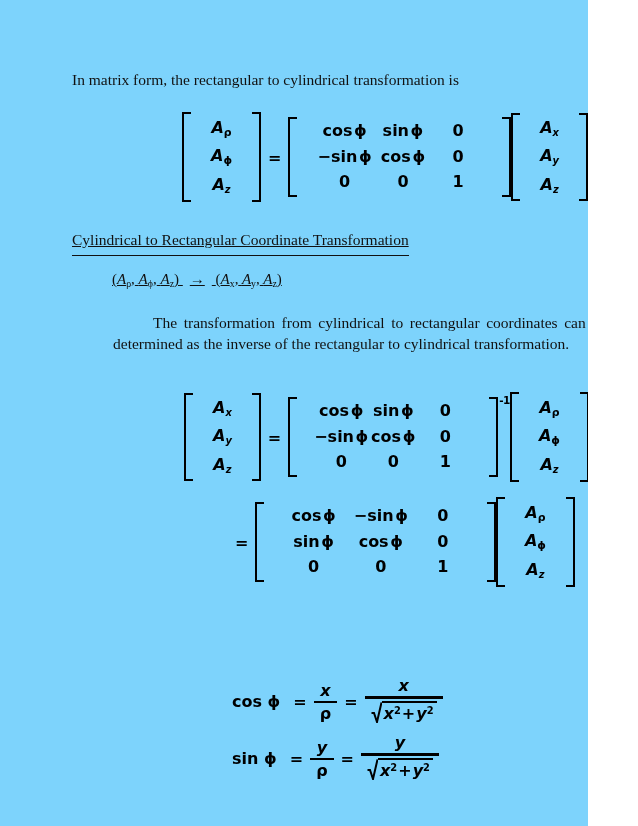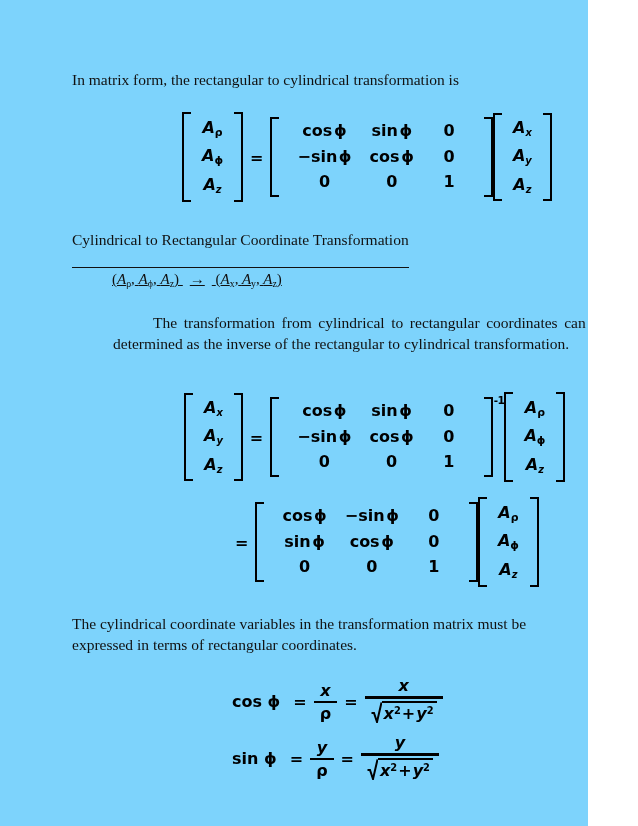--- a/index.html
+++ b/index.html
@@ -28,22 +28,23 @@
   }
   .prose.justify { text-align: justify; text-align-last: left; margin-left: 41px; }
   .indent-first { text-indent: 40px; }
 
   .section-head {
     position: absolute;
     left: 72px;
     font-size: 15.5px;
     color: #111111;
     border-bottom: 1px solid #111111;
-    padding-bottom: 18px;
+    padding-bottom: 6px;
     white-space: nowrap;
+    text-decoration: underline;
   }
 
   .maps-line {
     position: absolute;
     font-size: 15px;
     color: #111111;
     white-space: nowrap;
     font-style: italic;
   }
   .maps-line .paren { font-style: normal; }
@@ -66,21 +67,21 @@
     white-space: nowrap;
     display: flex;
     align-items: center;
   }
 
   
   .mat {
     position: relative;
     display: inline-flex;
     align-items: flex-start;
-    padding: 2px 18px;
+    padding: 2px 27px;
   }
   .mat::before, .mat::after {
     content: "";
     position: absolute;
     top: 0;
     bottom: 0;
     width: 7px;
     border-top: 2.5px solid #000;
     border-bottom: 2.5px solid #000;
   }
@@ -283,21 +284,20 @@
     </span>
     <span class="mat">
       <span class="mat-grid c1">
         <span class="cell"><i>A</i><span class="gsub">ρ</span></span>
         <span class="cell"><i>A</i><span class="gsub">ϕ</span></span>
         <span class="cell"><i>A</i><sub>z</sub></span>
       </span>
     </span>
   </div>
 
-  <div class="prose" style="top:614px;">The cylindrical coordinate variables in the transformation matrix must be expressed in terms of rectangular coordinates.</div>
 
   <div class="fraceq" style="top:676px; left:232px;">
     <span class="lhs fn">cos ϕ</span>
     <span class="eqs">=</span>
     <span class="frac">
       <span class="num">x</span>
       <span class="bar"></span>
       <span class="den rho">ρ</span>
     </span>
     <span class="eqs">=</span>

